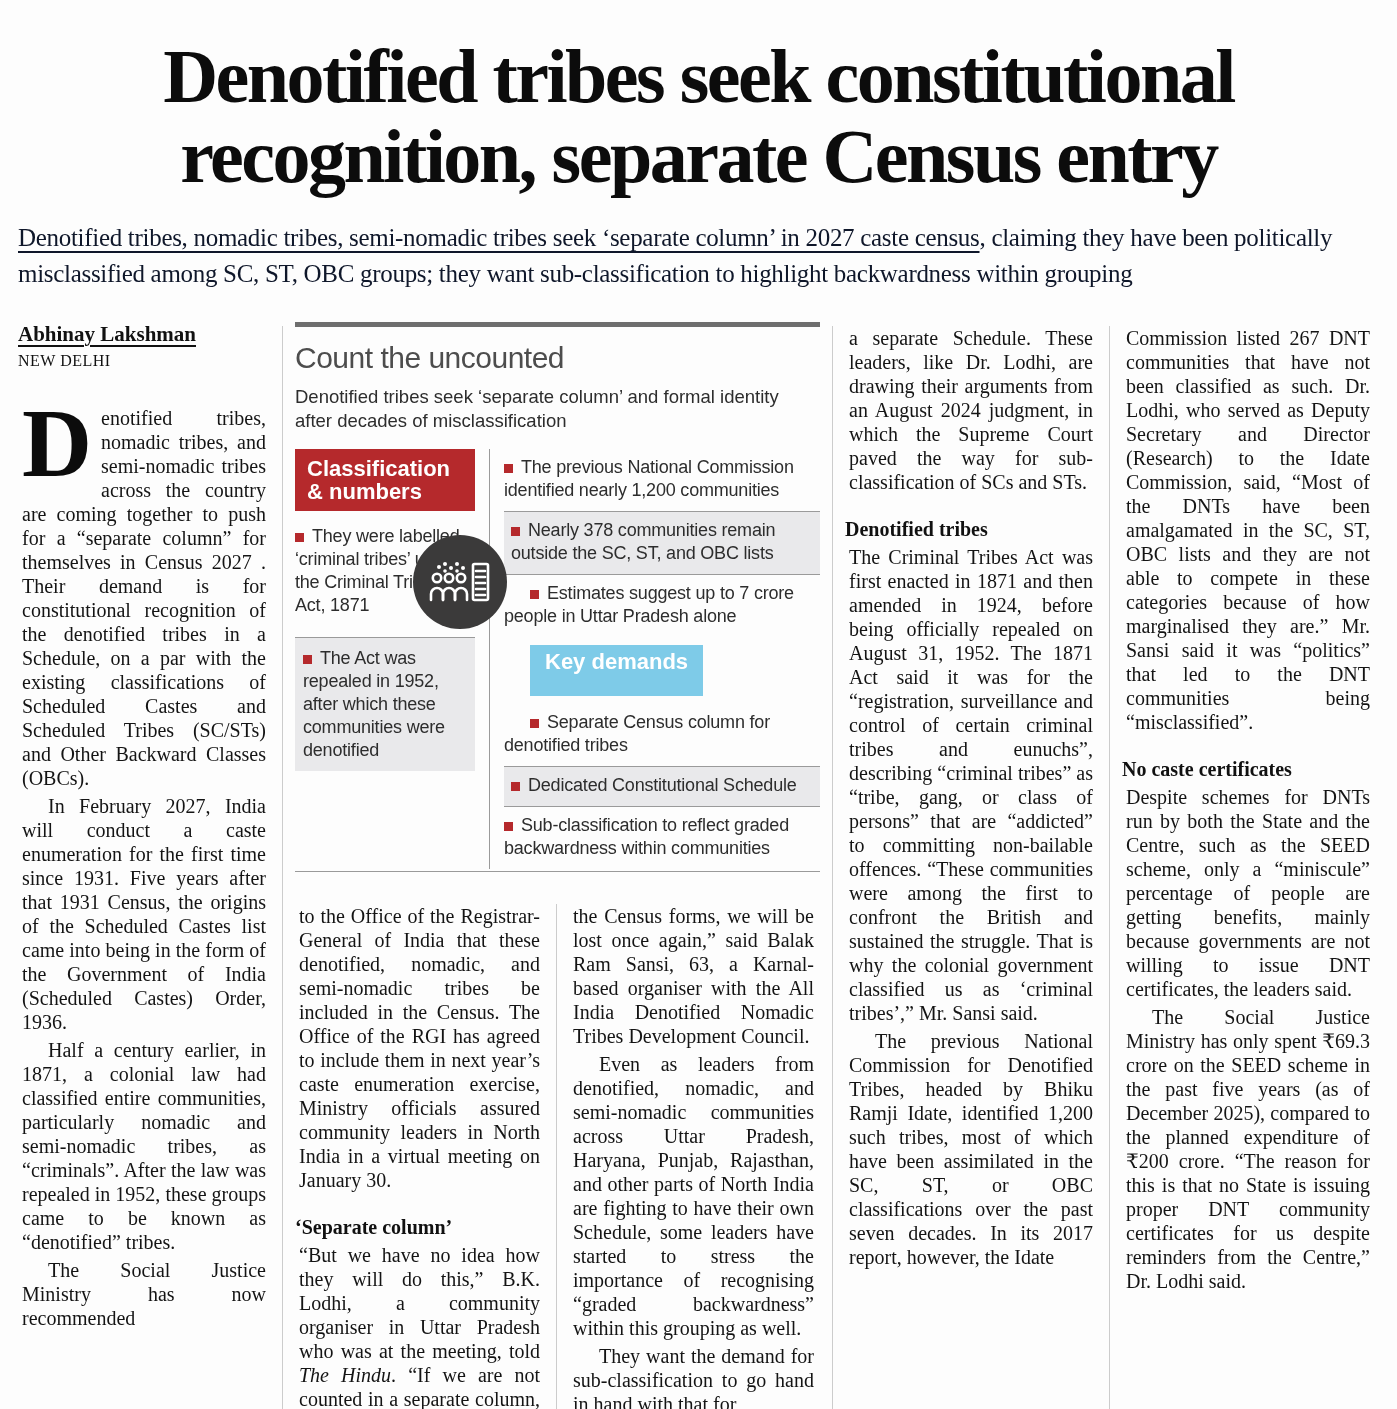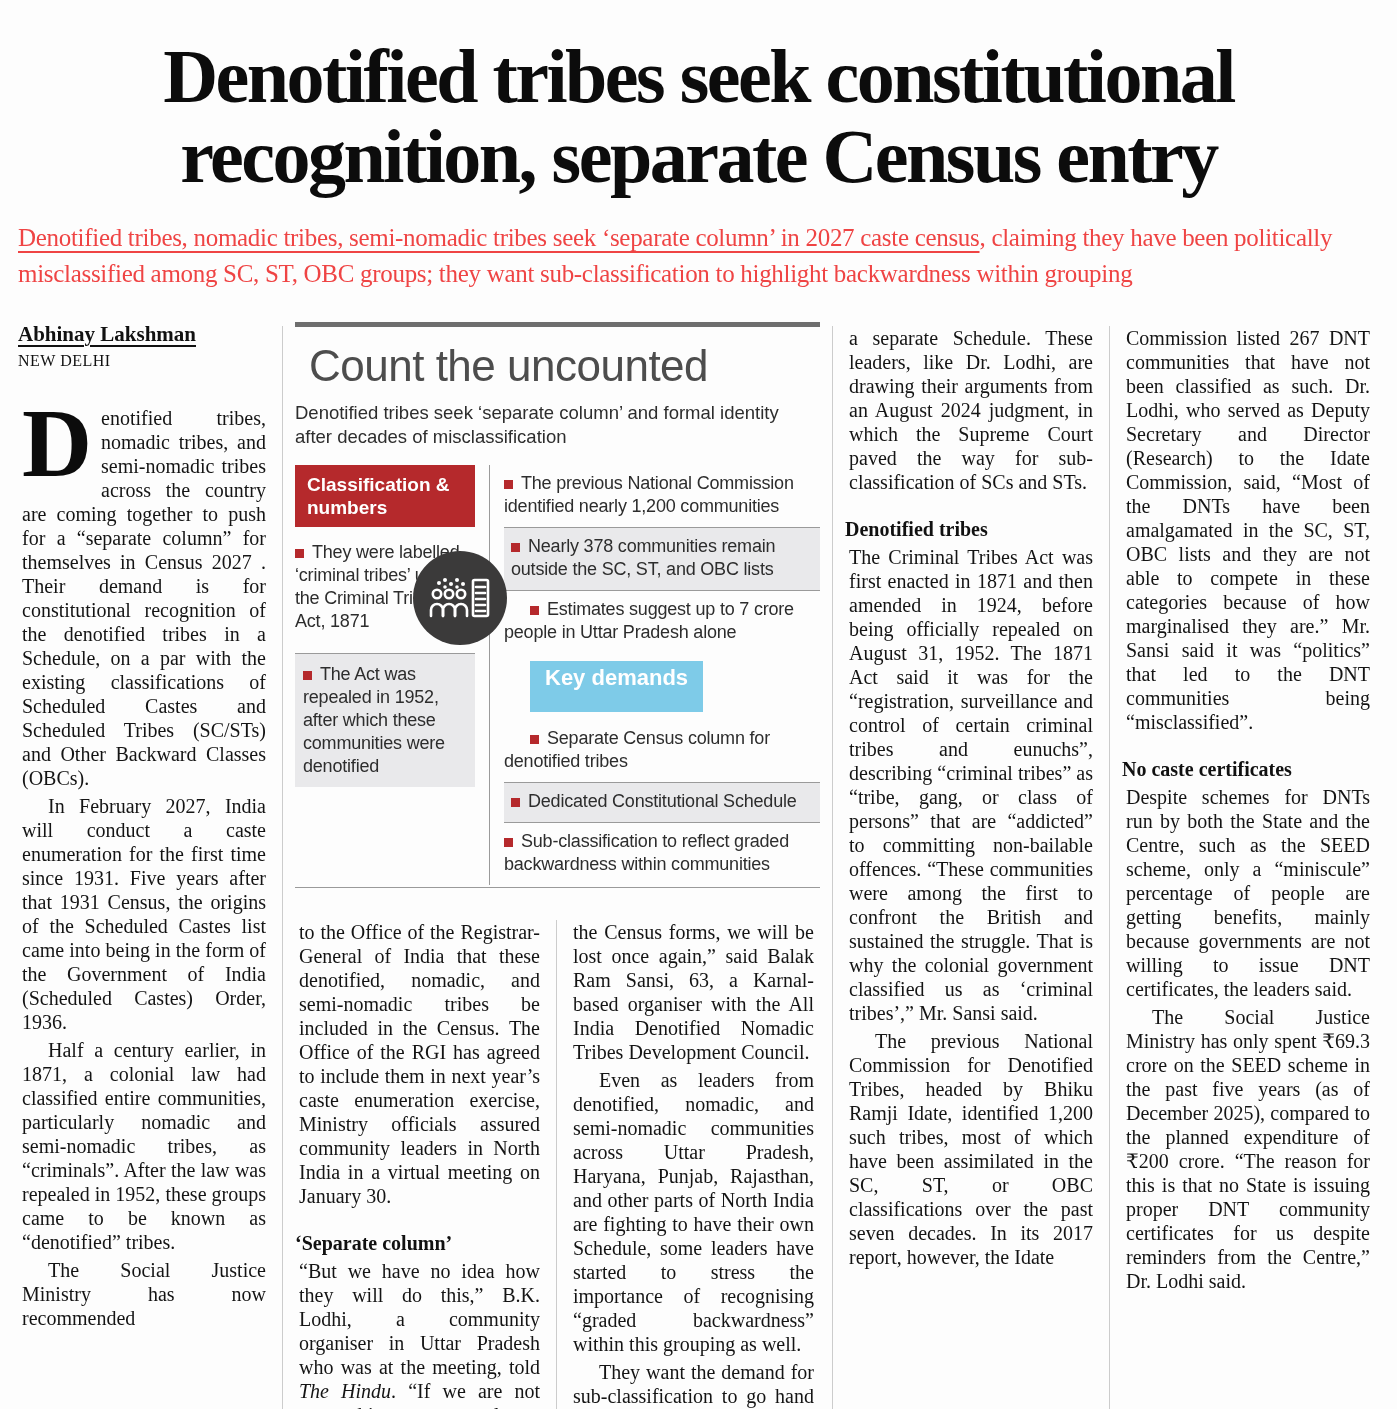--- a/index.html
+++ b/index.html
@@ -9,21 +9,21 @@
     background:#fdfdfd;
     font-family:"Liberation Serif","DejaVu Serif",serif;
     color:#111;
   }
   
   .headline { margin:36px 18px 0; font-weight:bold; color:#0c0c0c;text-align:center; }
   .hl-line { display:block; font-size:76px; line-height:80px; letter-spacing:-2.5px; }
   
   .standfirst {
     margin:24px 18px 0; width:1360px;
-    font-size:25px; line-height:36px; letter-spacing:-0.3px; color:#ef4444;
+    font-size:25px; line-height:36px; letter-spacing:-0.3px; color:#0f172a;
   }
   .underl { text-decoration:underline; text-decoration-thickness:1.5px; text-underline-offset:5px; }
   
   .content { display:flex; margin:30px 18px 0; align-items:stretch; }
   .col  { width:252px; flex:none; }
   .vr   { width:1px; flex:none; background:#cccccc; margin:4px 12px 0; }
   .middle { width:525px; flex:none; }
   .middle-cols { display:flex; margin-top:28px; }
   .colm { width:249px; flex:none; }
 
@@ -36,28 +36,28 @@
   .dropcap {
     float:left; font-size:97px; line-height:72px; font-weight:bold;
     margin:2px 9px 0 0; color:#0c0c0c;
   }
   .subhead { font-size:20px; font-weight:bold; margin:24px 0 0; }
   .it { font-style:italic; }
 
   
   .infographic { position:relative; font-family:"Liberation Sans","DejaVu Sans",sans-serif; }
   .ig-topbar { height:5px; background:#6e6e6e; }
-  .ig-title  { margin:14px 14px 0; font-size:44px; font-weight:400; color:#4d4d4d; letter-spacing:-0.5px; }
+  .ig-title  { margin:14px 0 0; font-size:30px; font-weight:400; color:#4d4d4d; letter-spacing:-0.5px; }
   .ig-sub    { margin:10px 0 0; font-size:18.5px; line-height:24px; color:#2d2d2d; max-width:505px; }
   .ig-body   { position:relative; display:flex; margin-top:16px; border-bottom:1px solid #9a9a9a; padding-bottom:2px; }
   .ig-left   { width:180px; flex:none; margin-right:14px; }
   .ig-right  { flex:1; border-left:1px solid #9a9a9a; padding-left:14px; }
   .ig-redbox {
     background:#b5292c; color:#fff; font-weight:bold;
-    font-size:19px; line-height:23px; padding:8px 12px;
+    font-size:22px; line-height:23px; padding:8px 12px;
   }
   .ig-bullet { margin:0; font-size:18px; line-height:23px; color:#2d2d2d; letter-spacing:-0.2px; }
   .sq { display:inline-block; width:9px; height:9px; background:#b5292c; margin-right:8px; }
   .ig-left .first-bullet { margin-top:14px; }
   .ig-left .graybox {
     background:#e9e9eb; padding:9px 8px; margin-top:20px;
     border-top:1px solid #9a9a9a;
   }
   .ig-row { padding:7px 0 9px; }
   .ig-row.hl { border-bottom:1px solid #9a9a9a; }

